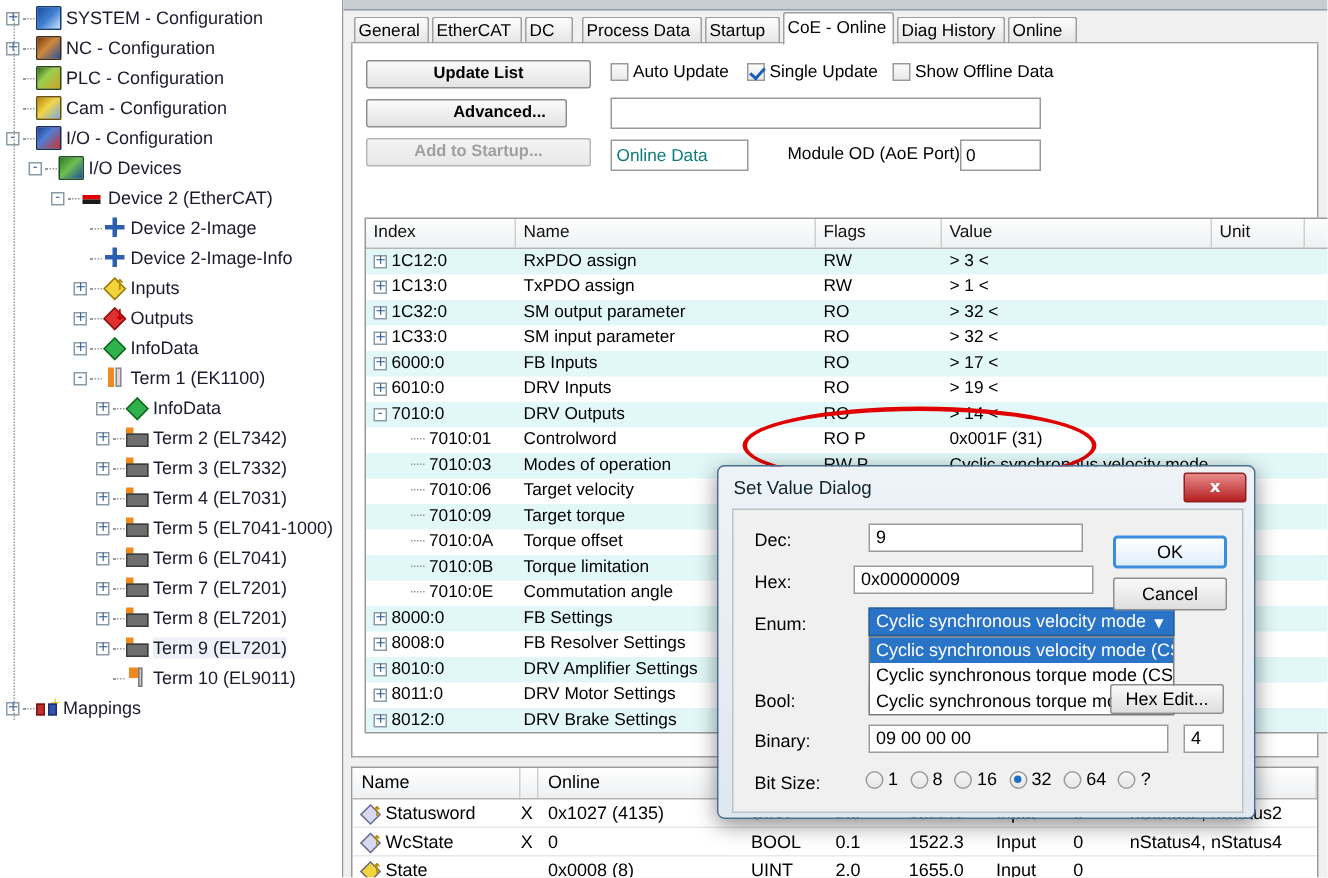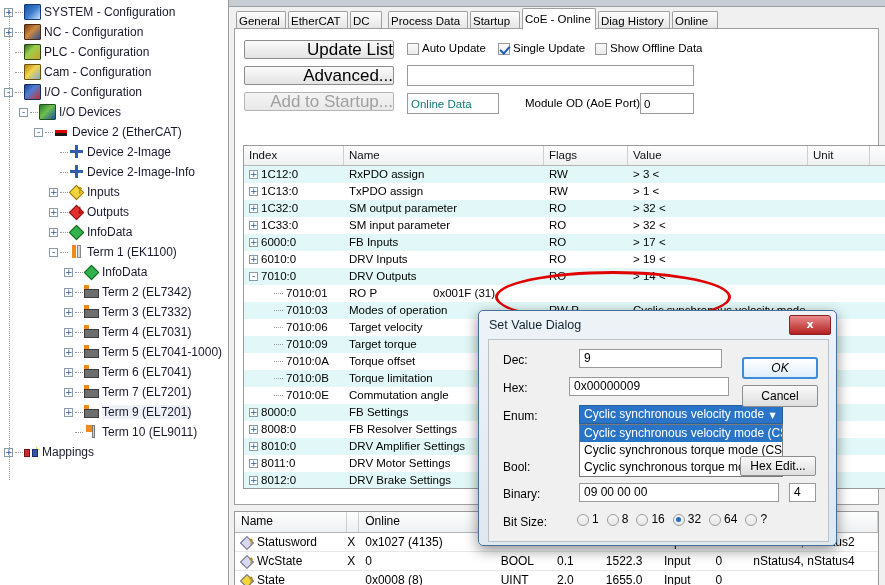--- a/index.html
+++ b/index.html
@@ -87,21 +87,21 @@
     top:0;height:22px;line-height:21px;background:#ffffff;z-index:5;border-bottom:1px solid #ffffff;
   }
   .tabs-underline{position:absolute;left:0;top:20px;width:645px;height:1px;background:#a0a0a0;}
   .tabbody{
     position:absolute;left:0;top:21px;width:645px;height:476px;
     background:#ffffff;border:1px solid #a0a0a0;border-top:none;box-sizing:border-box;
   }
 
   .btn{
     background:linear-gradient(#fbfbfb,#e3e3e3);border:1px solid #8d8d8d;border-radius:2px;
-    font-size:17px;text-align:right;color:#000;box-sizing:border-box;
+    font-size:11px;text-align:center;color:#000;box-sizing:border-box;font-weight:bold;
   }
   .btn.disabled{color:#a0a0a0;background:linear-gradient(#f4f4f4,#e8e8e8);border-color:#b4b4b4;}
   .txtbox{background:#fff;border:1px solid #9a9a9a;box-sizing:border-box;font-size:11.5px;padding:1px 3px;}
 
   .cbx{display:inline-block;width:12px;height:12px;border:1px solid #9a9a9a;background:linear-gradient(#fbfbfb,#eaeaea);
        vertical-align:middle;position:relative;box-sizing:border-box;margin-right:3px;}
   .cbx.checked:after{content:"";position:absolute;left:3px;top:0px;width:4px;height:8px;border:solid #1e5bb8;border-width:0 2px 2px 0;transform:rotate(42deg);}
 
   
   .grid{position:absolute;left:8px;top:116px;width:748px;height:344px;border:1px solid #9a9a9a;background:#fff;box-sizing:border-box;overflow:hidden;}
@@ -208,20 +208,21 @@
         <div class="tnode"><span style="display:inline-block;width:49px"></span><span class="exp">+</span><span class="dots"></span><span class="ico ico-diamond dia-red"><span></span><i class="arw arw-dn">↓</i></span><span class="lbl">Outputs</span></div>
         <div class="tnode"><span style="display:inline-block;width:49px"></span><span class="exp">+</span><span class="dots"></span><span class="ico ico-diamond dia-green"><span></span></span><span class="lbl">InfoData</span></div>
         <div class="tnode"><span style="display:inline-block;width:49px"></span><span class="exp">-</span><span class="dots"></span><span class="ico ico-coupler"></span><span class="lbl">Term 1 (EK1100)</span></div>
         <div class="tnode"><span style="display:inline-block;width:64px"></span><span class="exp">+</span><span class="dots"></span><span class="ico ico-diamond dia-green"><span></span></span><span class="lbl">InfoData</span></div>
         <div class="tnode"><span style="display:inline-block;width:64px"></span><span class="exp">+</span><span class="dots"></span><span class="ico ico-term"><i></i><u></u></span><span class="lbl">Term 2 (EL7342)</span></div>
         <div class="tnode"><span style="display:inline-block;width:64px"></span><span class="exp">+</span><span class="dots"></span><span class="ico ico-term"><i></i><u></u></span><span class="lbl">Term 3 (EL7332)</span></div>
         <div class="tnode"><span style="display:inline-block;width:64px"></span><span class="exp">+</span><span class="dots"></span><span class="ico ico-term"><i></i><u></u></span><span class="lbl">Term 4 (EL7031)</span></div>
         <div class="tnode"><span style="display:inline-block;width:64px"></span><span class="exp">+</span><span class="dots"></span><span class="ico ico-term"><i></i><u></u></span><span class="lbl">Term 5 (EL7041-1000)</span></div>
         <div class="tnode"><span style="display:inline-block;width:64px"></span><span class="exp">+</span><span class="dots"></span><span class="ico ico-term"><i></i><u></u></span><span class="lbl">Term 6 (EL7041)</span></div>
         <div class="tnode"><span style="display:inline-block;width:64px"></span><span class="exp">+</span><span class="dots"></span><span class="ico ico-term"><i></i><u></u></span><span class="lbl">Term 7 (EL7201)</span></div>
+        <div class="tnode"><span style="display:inline-block;width:64px"></span><span class="exp">+</span><span class="dots"></span><span class="ico ico-term"><i></i><u></u></span><span class="lbl">Term 8 (EL7201)</span></div>
         <div class="tnode sel"><span style="display:inline-block;width:64px"></span><span class="exp">+</span><span class="dots"></span><span class="ico ico-term"><i></i><u></u></span><span class="lbl">Term 9 (EL7201)</span></div>
         <div class="tnode"><span style="display:inline-block;width:64px"></span><span class="exp none"></span><span class="dots"></span><span class="ico ico-endcap"></span><span class="lbl">Term 10 (EL9011)</span></div>
         <div class="tnode"><span style="display:inline-block;width:4px"></span><span class="exp">+</span><span class="dots"></span><span class="ico ico-map"><i>+</i></span><span class="lbl">Mappings</span></div>
         <div class="vline" style="left: 9px; top: 10px; height: 470px;"></div>
       </div>
   </div>
 
   <div class="right">
     <div class="topbar"></div>
 
@@ -234,21 +235,21 @@
           <div class="tab" style="left: 236px; width: 50px;">Startup</div>
           <div class="tab active" style="left: 288px; width: 74px;">CoE - Online</div>
           <div class="tab" style="left: 364px; width: 72px;">Diag History</div>
           <div class="tab" style="left: 438px; width: 46px;">Online</div>
         </div>
       <div class="tabs-underline"></div>
 
       <div class="tabbody">
 
         <div class="btn" style="position:absolute;left:9px;top:11px;width:150px;height:19px;line-height:17px;">Update List</div>
-        <div class="btn" style="position:absolute;left:9px;top:37px;width:150px;height:19px;line-height:17px;padding-left:44px;">Advanced...</div>
+        <div class="btn" style="position:absolute;left:9px;top:37px;width:134px;height:19px;line-height:17px;padding-left:44px;">Advanced...</div>
         <div class="btn disabled" style="position:absolute;left:9px;top:63px;width:150px;height:19px;line-height:17px;">Add to Startup...</div>
 
         <div style="position:absolute;left:172px;top:12px;font-size:11.5px;line-height:14px;">
           <span class="cbx"></span><span>Auto Update</span>
         </div>
         <div style="position:absolute;left:263px;top:12px;font-size:11.5px;line-height:14px;">
           <span class="cbx checked"></span><span>Single Update</span>
         </div>
         <div style="position:absolute;left:360px;top:12px;font-size:11.5px;line-height:14px;">
           <span class="cbx"></span><span>Show Offline Data</span>
@@ -314,20 +315,21 @@
               </div>
               <div class="grow alt">
                 <div class="c-index"><span class="gexp">-</span><span>7010:0</span></div>
                 <div class="c-name">DRV Outputs</div>
                 <div class="c-flags">RO</div>
                 <div class="c-value">&gt; 14 &lt;</div>
                 <div class="c-unit"></div>
               </div>
               <div class="grow">
                 <div class="c-index indent2"><span class="gdots"></span><span>7010:01</span></div>
+                <div class="c-name">Controlword</div>
                 <div class="c-flags">RO P</div>
                 <div class="c-value">0x001F (31)</div>
                 <div class="c-unit"></div>
               </div>
               <div class="grow alt">
                 <div class="c-index indent2"><span class="gdots"></span><span>7010:03</span></div>
                 <div class="c-name">Modes of operation</div>
                 <div class="c-flags">RW P</div>
                 <div class="c-value">Cyclic synchronous velocity mode...</div>
                 <div class="c-unit"></div>
@@ -494,17 +496,17 @@
       <div class="dlg-btn" style="left:251px;top:116px;width:76px;height:20px;line-height:18px;z-index:71;">Hex Edit...</div>
 
       <div class="dlg-lbl" style="left:14px;top:147px;">Binary:</div>
       <div class="dlg-in" style="left:90px;top:143px;width:200px;height:19px;">09 00 00 00</div>
       <div class="dlg-in" style="left:300px;top:143px;width:27px;height:19px;">4</div>
 
       <div class="dlg-lbl" style="left:14px;top:175px;">Bit Size:</div>
       <div id="bitsize-group" style="position:absolute;left:88px;top:172px;"><span style="margin-right: 8px; font-size: 12px;"><span class="radio"></span><span>1</span></span><span style="margin-right: 8px; font-size: 12px;"><span class="radio"></span><span>8</span></span><span style="margin-right: 8px; font-size: 12px;"><span class="radio"></span><span>16</span></span><span style="margin-right: 8px; font-size: 12px;"><span class="radio on"></span><span>32</span></span><span style="margin-right: 8px; font-size: 12px;"><span class="radio"></span><span>64</span></span><span style="margin-right: 8px; font-size: 12px;"><span class="radio"></span><span>?</span></span></div>
     </div>
 
-    <div class="dlg-btn primary" style="left:263px;top:46px;width:76px;height:22px;line-height:18px;font-style:italic;">OK</div>
+    <div class="dlg-btn primary" style="left:263px;top:46px;width:76px;height:22px;line-height:18px;">OK</div>
     <div class="dlg-btn" style="left:263px;top:74px;width:76px;height:22px;line-height:20px;">Cancel</div>
   </div>
 
 </div>
 
 </body></html>

